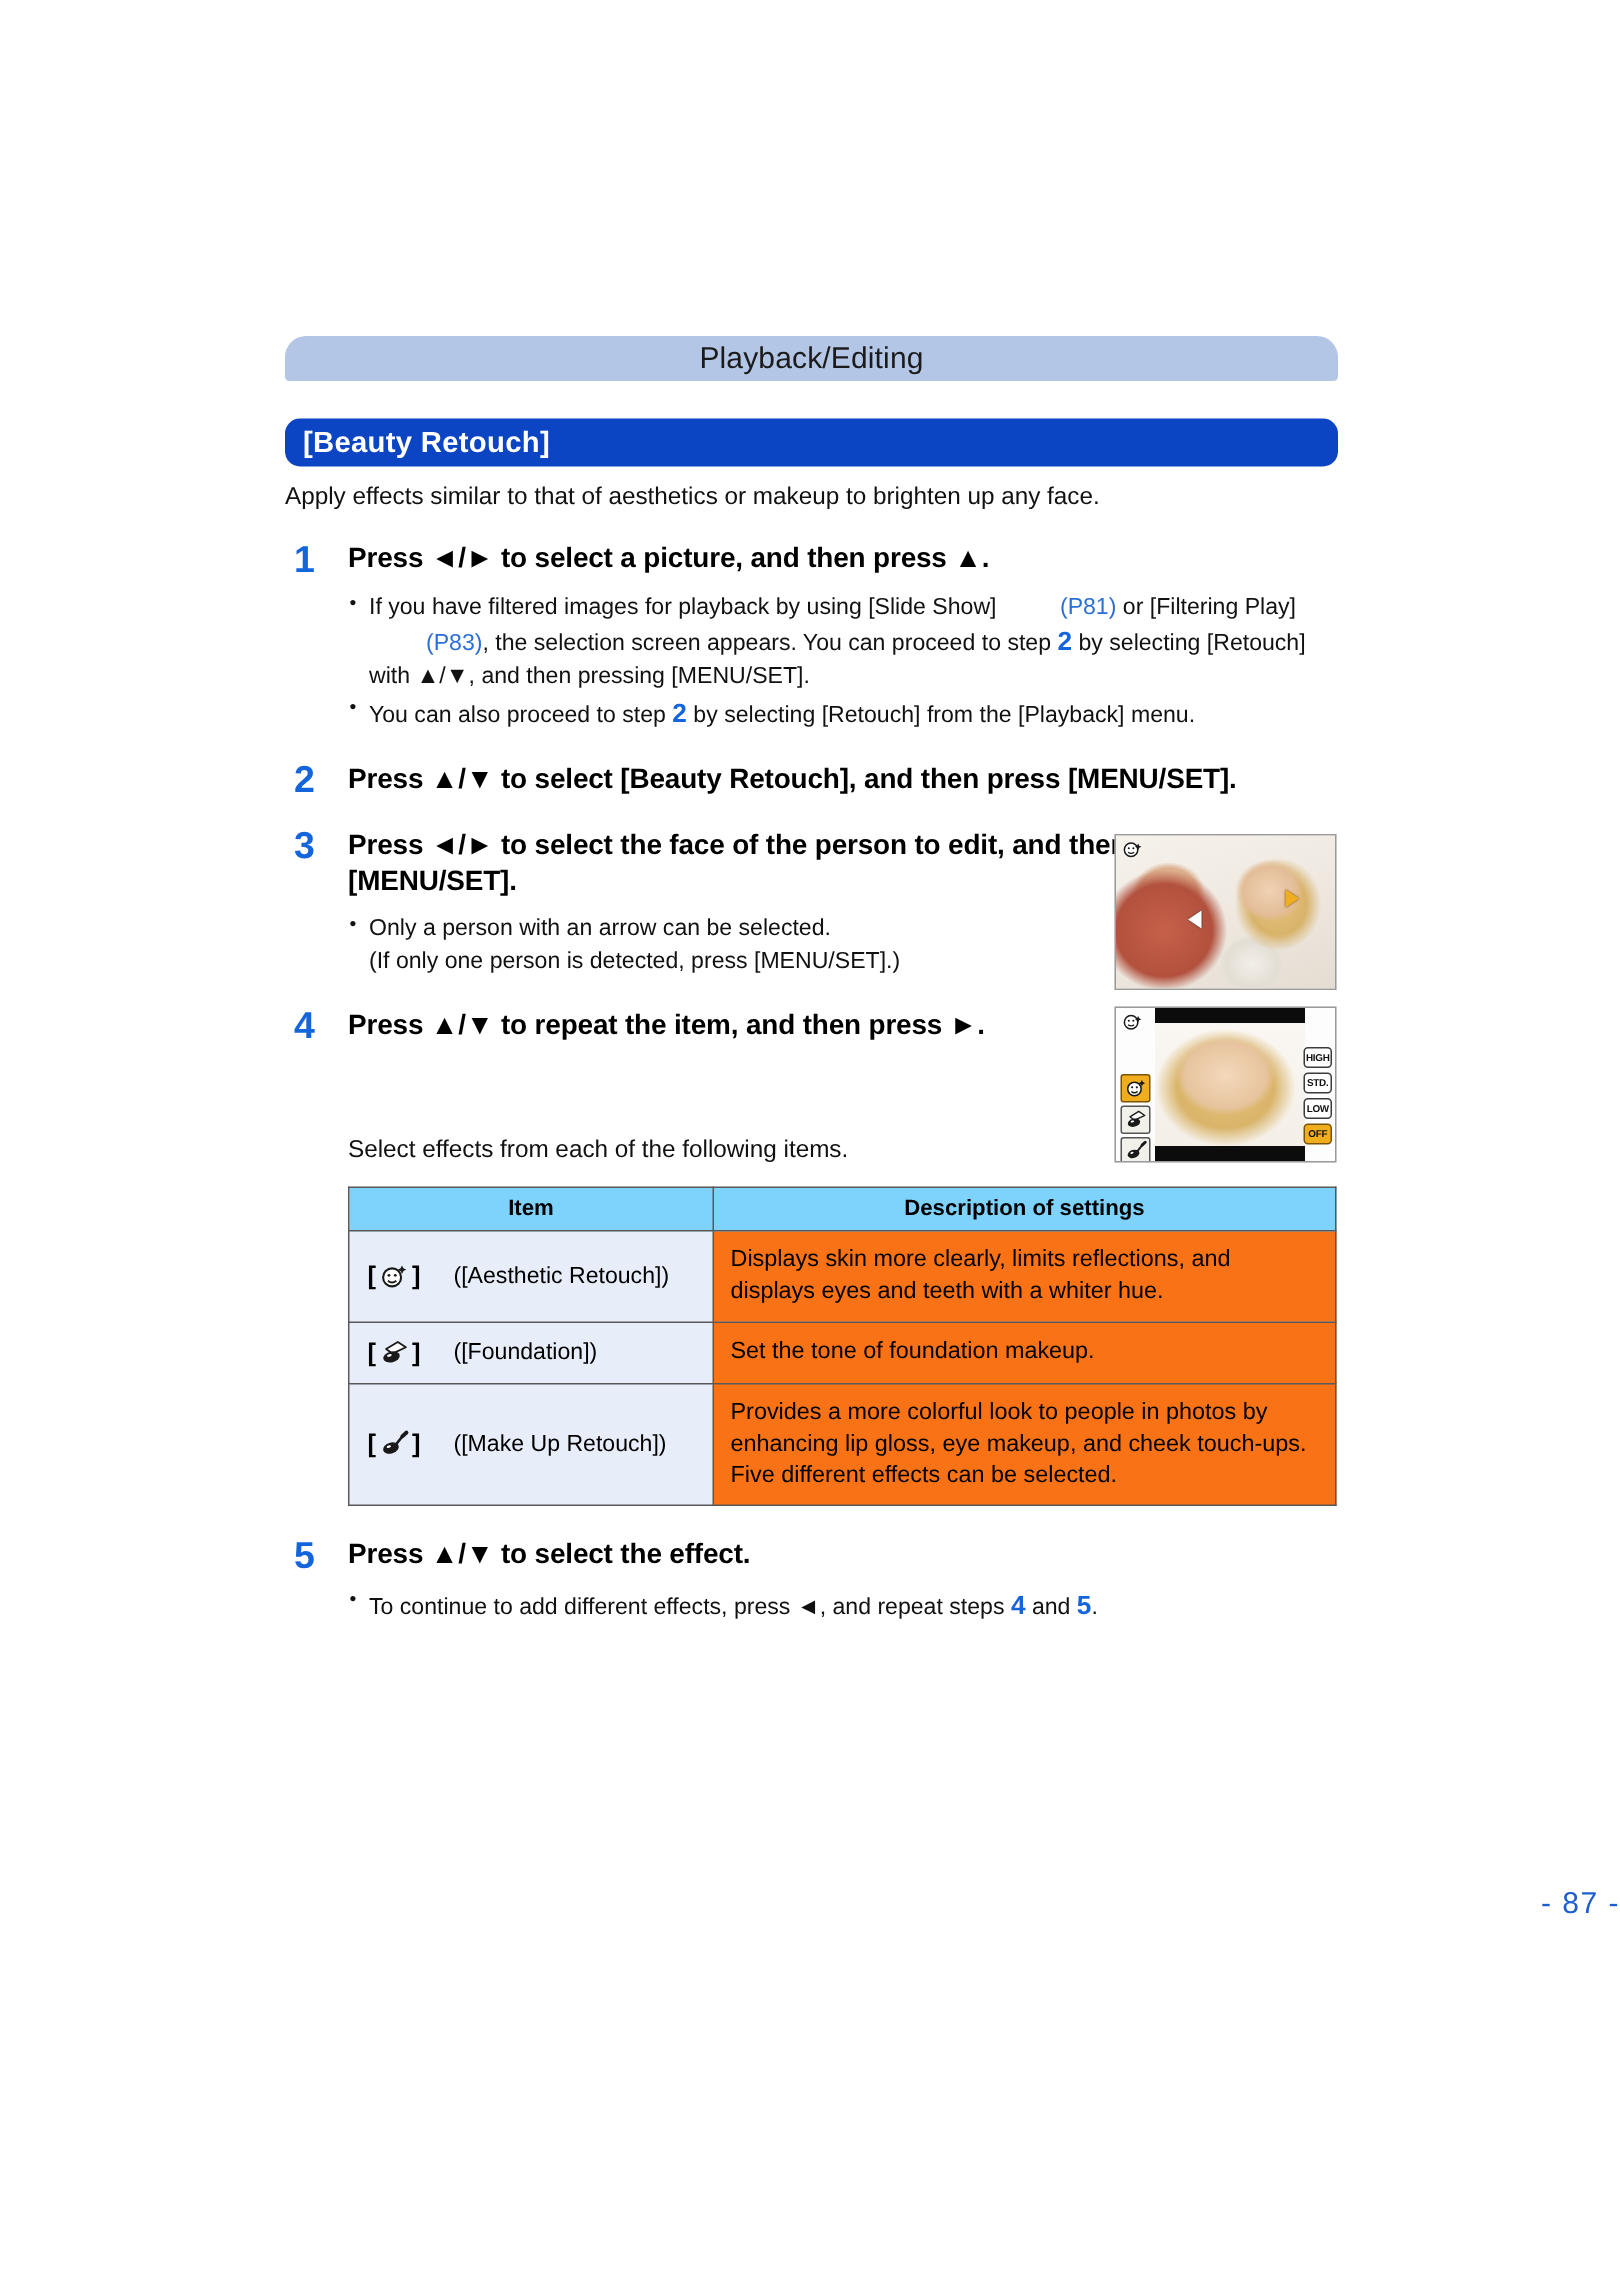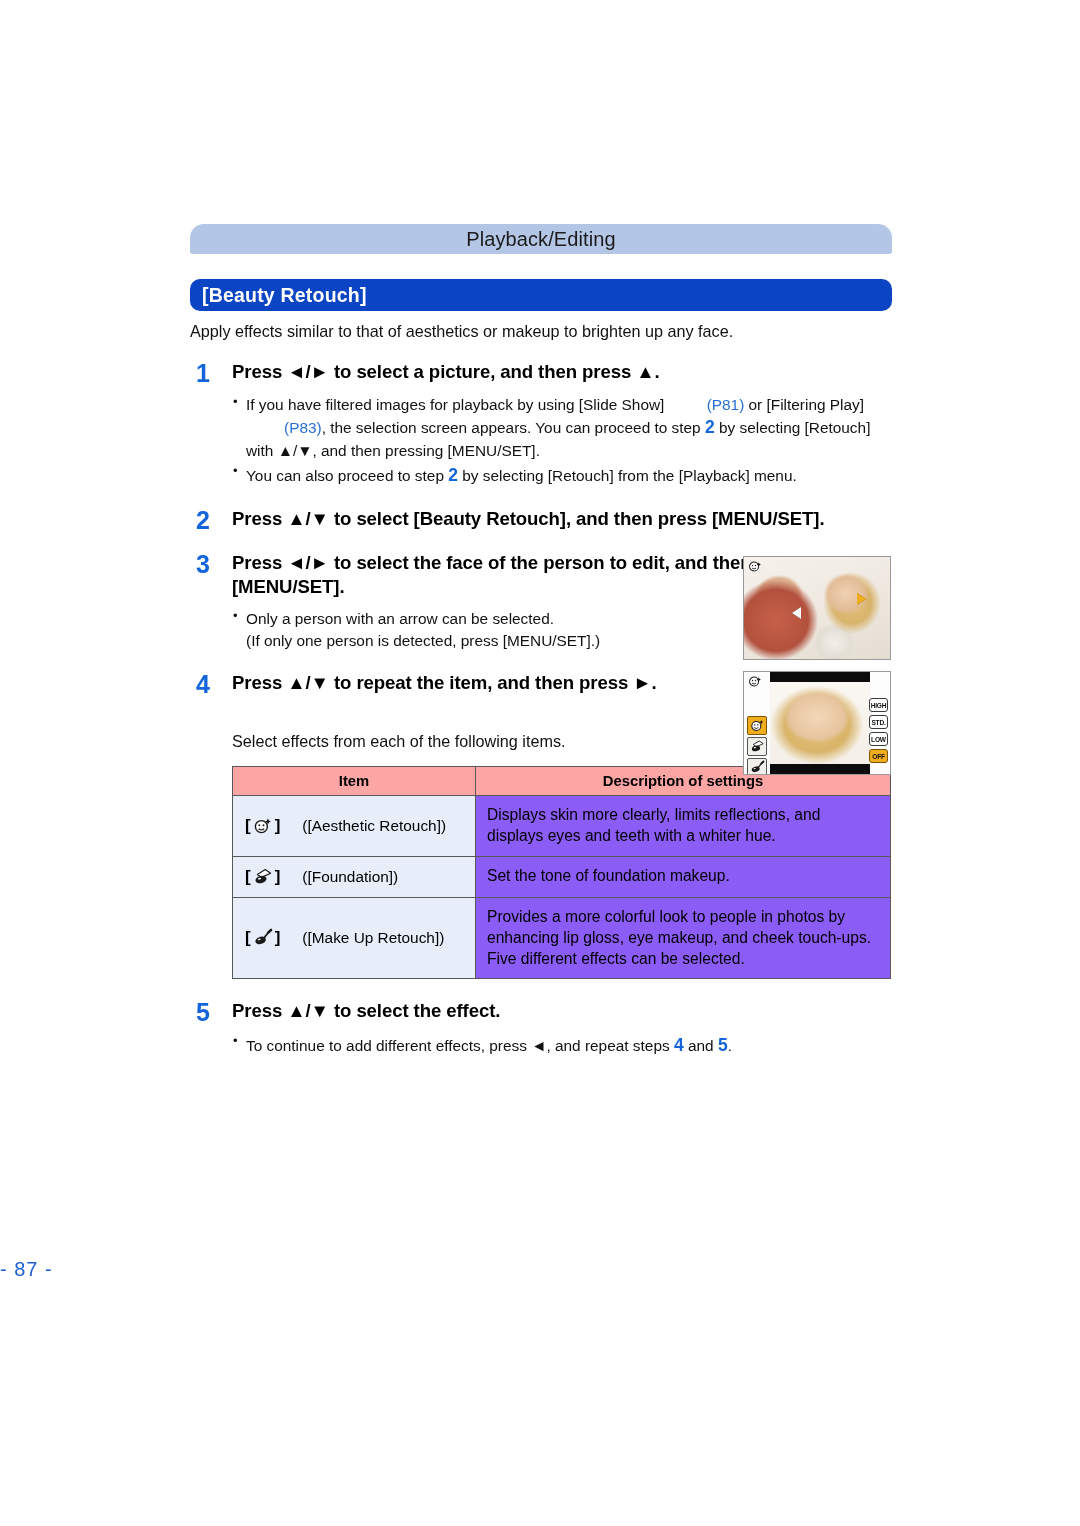--- a/index.html
+++ b/index.html
@@ -112,53 +112,54 @@
   .stepref {
     color: #1464dc;
     font-weight: bold;
     font-size: 17.5px;
   }
 
   .plain-line {
     font-size: 16.2px;
     line-height: 1.35;
     color: #111;
+    margin-top: 25px;
   }
 
   
   .settings-table {
     border-collapse: collapse;
     width: 658px;
     margin-top: 13px;
     margin-left: 42px;
     table-layout: fixed;
   }
   .settings-table th,
   .settings-table td {
     border: 1px solid #58585a;
     vertical-align: middle;
   }
   .settings-table thead th {
-    background: #fca5a5;
+    background: #7dd3fc;
     font-size: 14.8px;
     font-weight: bold;
     padding: 6px 4px;
     text-align: center;
     color: #000;
   }
   .col-item { width: 243px; }
   .col-desc { width: 415px; }
   td.item-cell {
     background: #e7eefa;
     padding: 10px 8px 10px 12px;
     font-size: 15.4px;
     white-space: nowrap;
   }
   td.desc-cell {
-    background: #8b5cf6;
+    background: #f97316;
     padding: 9px 10px 9px 11px;
     font-size: 15.6px;
     line-height: 1.34;
   }
   .item-brk {
     display: inline-block;
     font-weight: bold;
     font-size: 17px;
     vertical-align: middle;
   }
@@ -173,21 +174,21 @@
     vertical-align: middle;
     margin-left: 22px;
     font-size: 15.4px;
   }
 
   
   .folio {
     position: absolute;
     left: 0; right: 0;
     top: 1258px;
-    text-align: left;
+    text-align: right;
     color: #1d5fd0;
     font-size: 20px;
     letter-spacing: 1px;
   }
 
   
   .shot {
     position: absolute;
     border: 1px solid #9a9a9a;
     background: #f0ece4;

